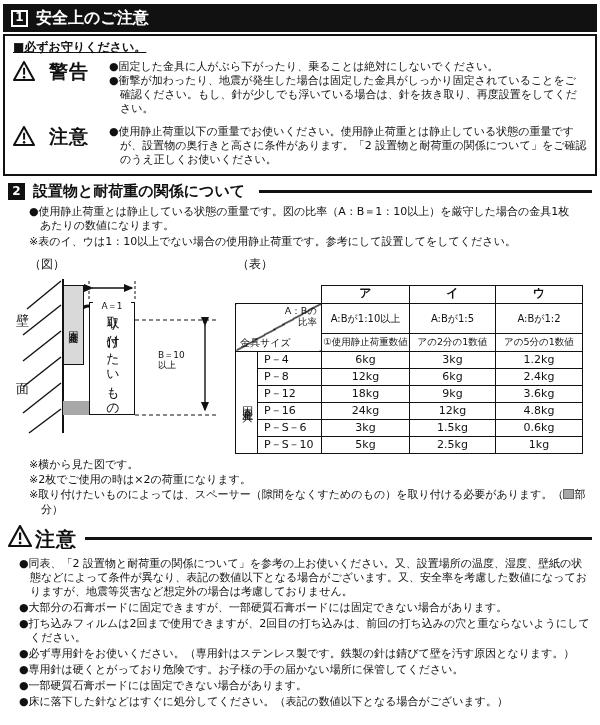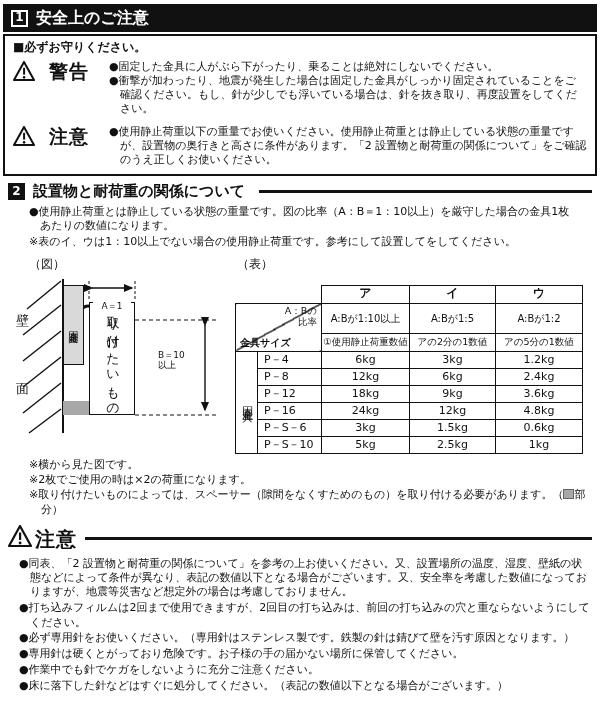--- a/index.html
+++ b/index.html
@@ -27,21 +27,21 @@
     font-size:12px; font-weight:bold; flex:0 0 auto;
   }
   .sec2head {
     display:flex; align-items:center; gap:8px; margin:6px 5px 4px 5px;
     font-weight:bold; font-size:15px;
   }
   .sec2head .rule { flex:1; height:3px; background:#111; margin-left:6px; }
 
   
   .safebox { border:2px solid #111; margin:2px 0 0 0; padding:4px 8px 6px 8px; }
-  .mustnote { font-weight:bold; font-size:12px; margin-bottom:2px; }
+  .mustnote { font-weight:bold; font-size:12px; margin-bottom:2px;text-decoration:underline; }
   .alert-row { display:flex; align-items:flex-start; margin-top:2px; }
   .alert-row + .alert-row { margin-top:6px; }
   .alert-badge {
     flex:0 0 96px; display:flex; align-items:center; gap:14px;
     font-weight:bold; font-size:19px; letter-spacing:1px; padding-top:1px;
   }
   .alert-badge svg { display:block; }
   .alert-items { flex:1; padding-top:2px; }
   .li { text-indent:-11px; padding-left:11px; }
   .li.bold1 { font-weight:normal; }
@@ -94,21 +94,21 @@
   .r-vhead td { height:18px; font-size:9.5px; }
   .r-data td { height:17px; font-size:11px; }
   .r-data .size-cell { text-align:left; padding-left:6px; font-size:11px; }
   .diagcell {
     position:relative; padding:0;
     background:linear-gradient(to bottom right,
       #fff calc(50% - 0.7px), #111 calc(50% - 0.7px),
       #111 calc(50% + 0.7px), #fff calc(50% + 0.7px));
   }
   .diag-top { position:absolute; right:4px; top:2px; font-size:9.5px; text-align:right; line-height:1.15; }
-  .diag-bot { position:absolute; left:4px; bottom:2px; font-size:10px;font-weight:bold; }
+  .diag-bot { position:absolute; left:4px; bottom:2px; font-size:10px; }
   .grp-cell { font-size:10px; }
   .grp-cell .vtext { letter-spacing:2px; }
 
   
   .fignotes { margin:4px 0 0 26px; }
   .fignotes div { margin-bottom:1px; }
   .swatch { display:inline-block; width:11px; height:10px; background:#a8a8a8;
             border:1px solid #666; vertical-align:-1px; }
 
   
@@ -321,21 +321,22 @@
           <circle cx="12.1" cy="18" r="1.4" fill="#111"></circle>
         </svg>
       </span>
       <span>注意</span>
     </span>
     <span class="rule"></span>
   </div>
 
   <div class="caut-list">
     <div class="li">●同表、「2 設置物と耐荷重の関係について」を参考の上お使いください。又、設置場所の温度、湿度、壁紙の状態などによって条件が異なり、表記の数値以下となる場合がございます。又、安全率を考慮した数値になっておりますが、地震等災害など想定外の場合は考慮しておりません。</div>
+    <div class="li">●大部分の石膏ボードに固定できますが、一部硬質石膏ボードには固定できない場合があります。</div>
     <div class="li">●打ち込みフィルムは2回まで使用できますが、2回目の打ち込みは、前回の打ち込みの穴と重ならないようにしてください。</div>
     <div class="li">●必ず専用針をお使いください。（専用針はステンレス製です。鉄製の針は錆びて壁を汚す原因となります。）</div>
     <div class="li">●専用針は硬くとがっており危険です。お子様の手の届かない場所に保管してください。</div>
-    <div class="li">●作業中でも針でケガをしないように充分ご注意ください。</div>
+    <div class="li">●一部硬質石膏ボードには固定できない場合があります。</div>
     <div class="li">●床に落下した針などはすぐに処分してください。（表記の数値以下となる場合がございます。）</div>
 
   </div>
 
 </div>
 
 </body></html>

